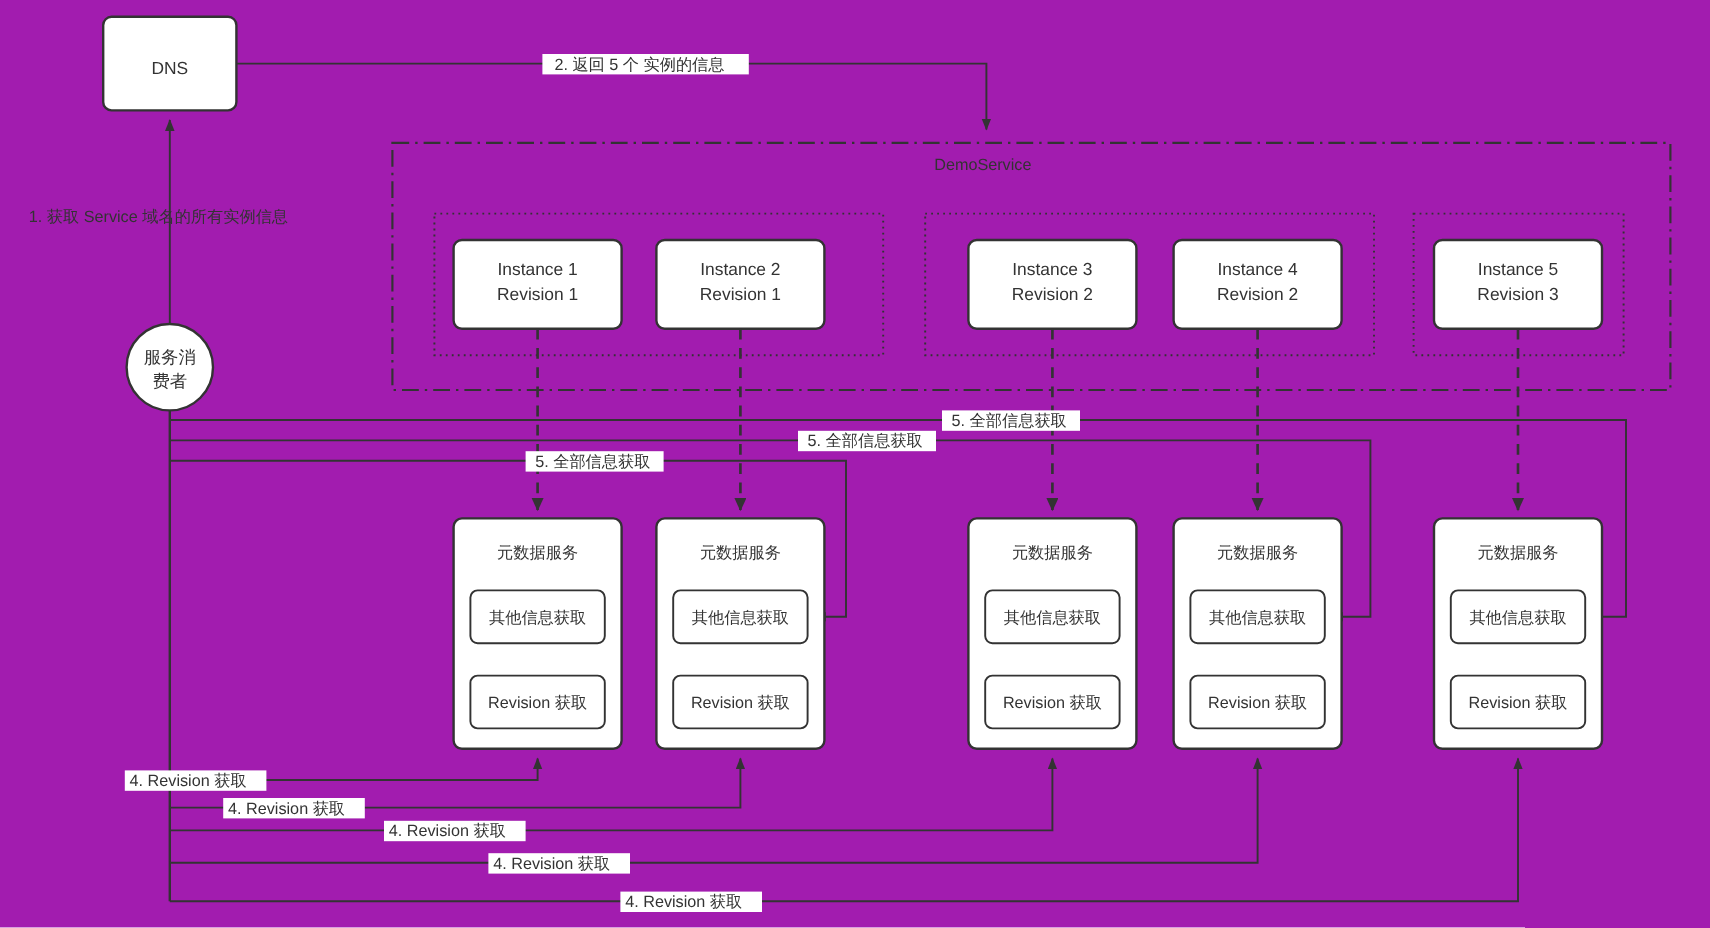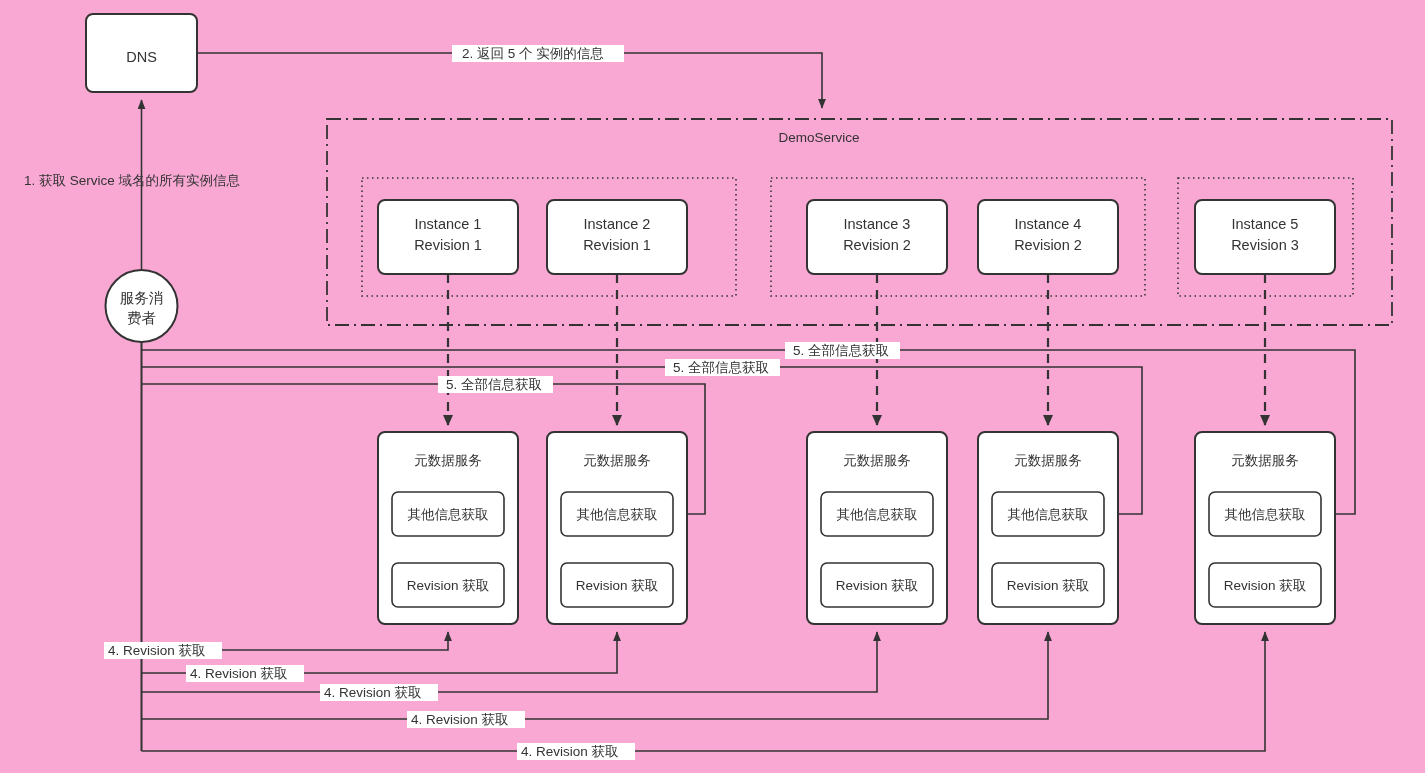--- a/index.html
+++ b/index.html
@@ -1,17 +1,17 @@
 <!DOCTYPE html>
 <html><head>
 <meta charset="utf-8">
 <style>
   html,body{margin:0;padding:0;background:#ffffff;}
   body{font-family:"Liberation Sans","DejaVu Sans",sans-serif;}
-  #stage{position:relative;width:1425px;height:773px;background:#f9a8d4;overflow:hidden;text-decoration:underline;}
+  #stage{position:relative;width:1425px;height:773px;background:#a21caf;overflow:hidden;text-decoration:underline;}
   svg{position:absolute;left:0;top:0;width:1425px;height:773px;}
   .lbl{font-size:13.5px;fill:#333333;font-family:"Liberation Sans","DejaVu Sans",sans-serif;}
   .nodetxt{font-size:14.5px;fill:#333333;font-family:"Liberation Sans","DejaVu Sans",sans-serif;}
   .smalltxt{font-size:13.5px;fill:#333333;font-family:"Liberation Sans","DejaVu Sans",sans-serif;}
   .box{fill:#ffffff;stroke:#333333;stroke-width:2;}
   .innerbox{fill:#ffffff;stroke:#333333;stroke-width:1.6;}
   .groupdot{fill:none;stroke:#333333;stroke-width:1.6;stroke-dasharray:1.5 3.5;}
   .svcdash{fill:none;stroke:#333333;stroke-width:1.8;stroke-dasharray:14 5 2 5;}
   .ln{fill:none;stroke:#333333;stroke-width:1.6;}
   .lnthick{fill:none;stroke:#333333;stroke-width:2;}

